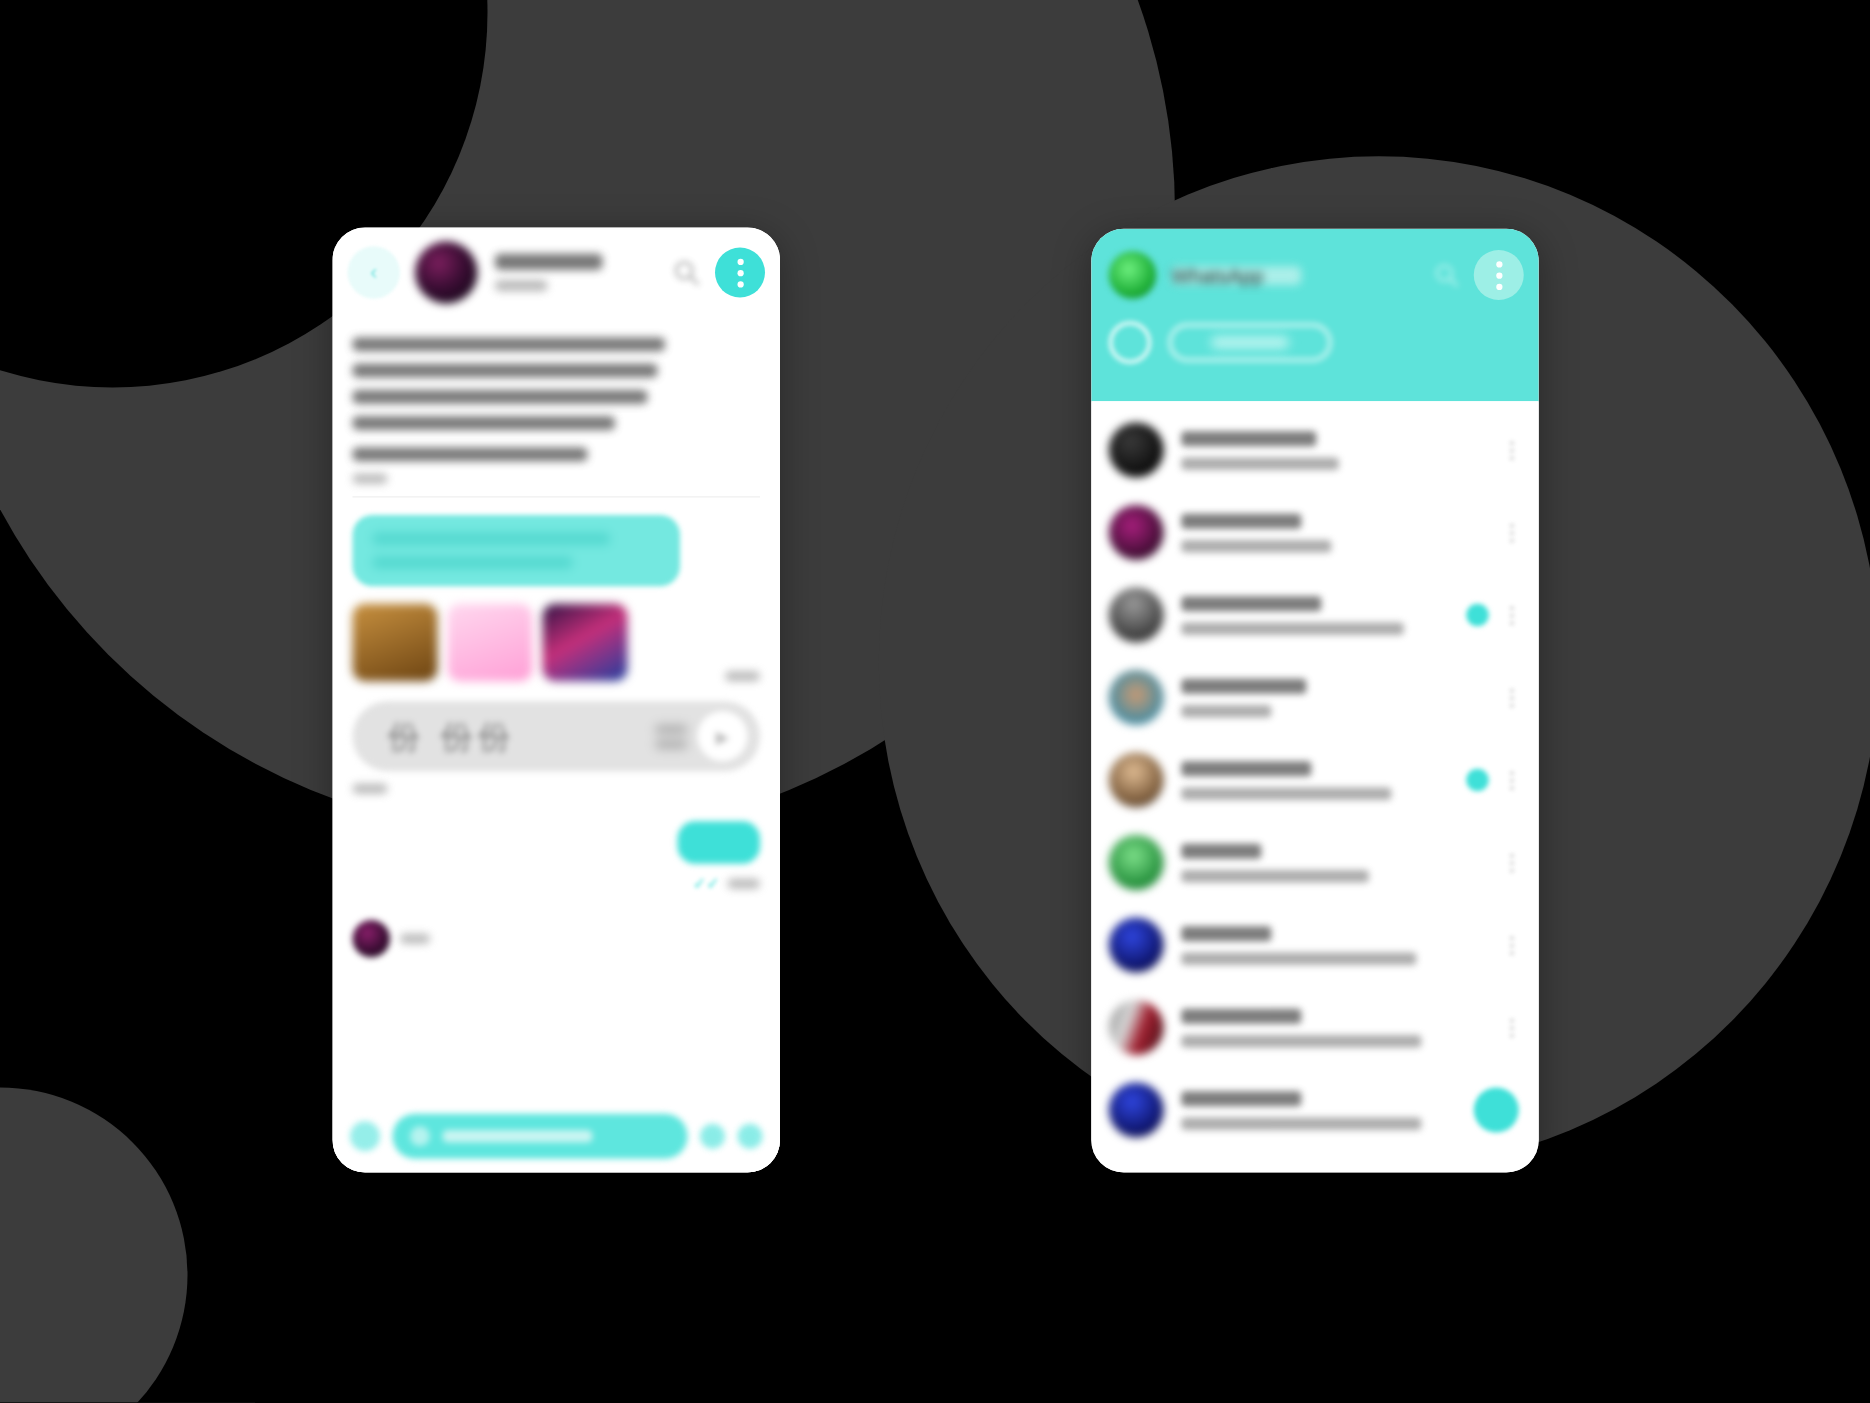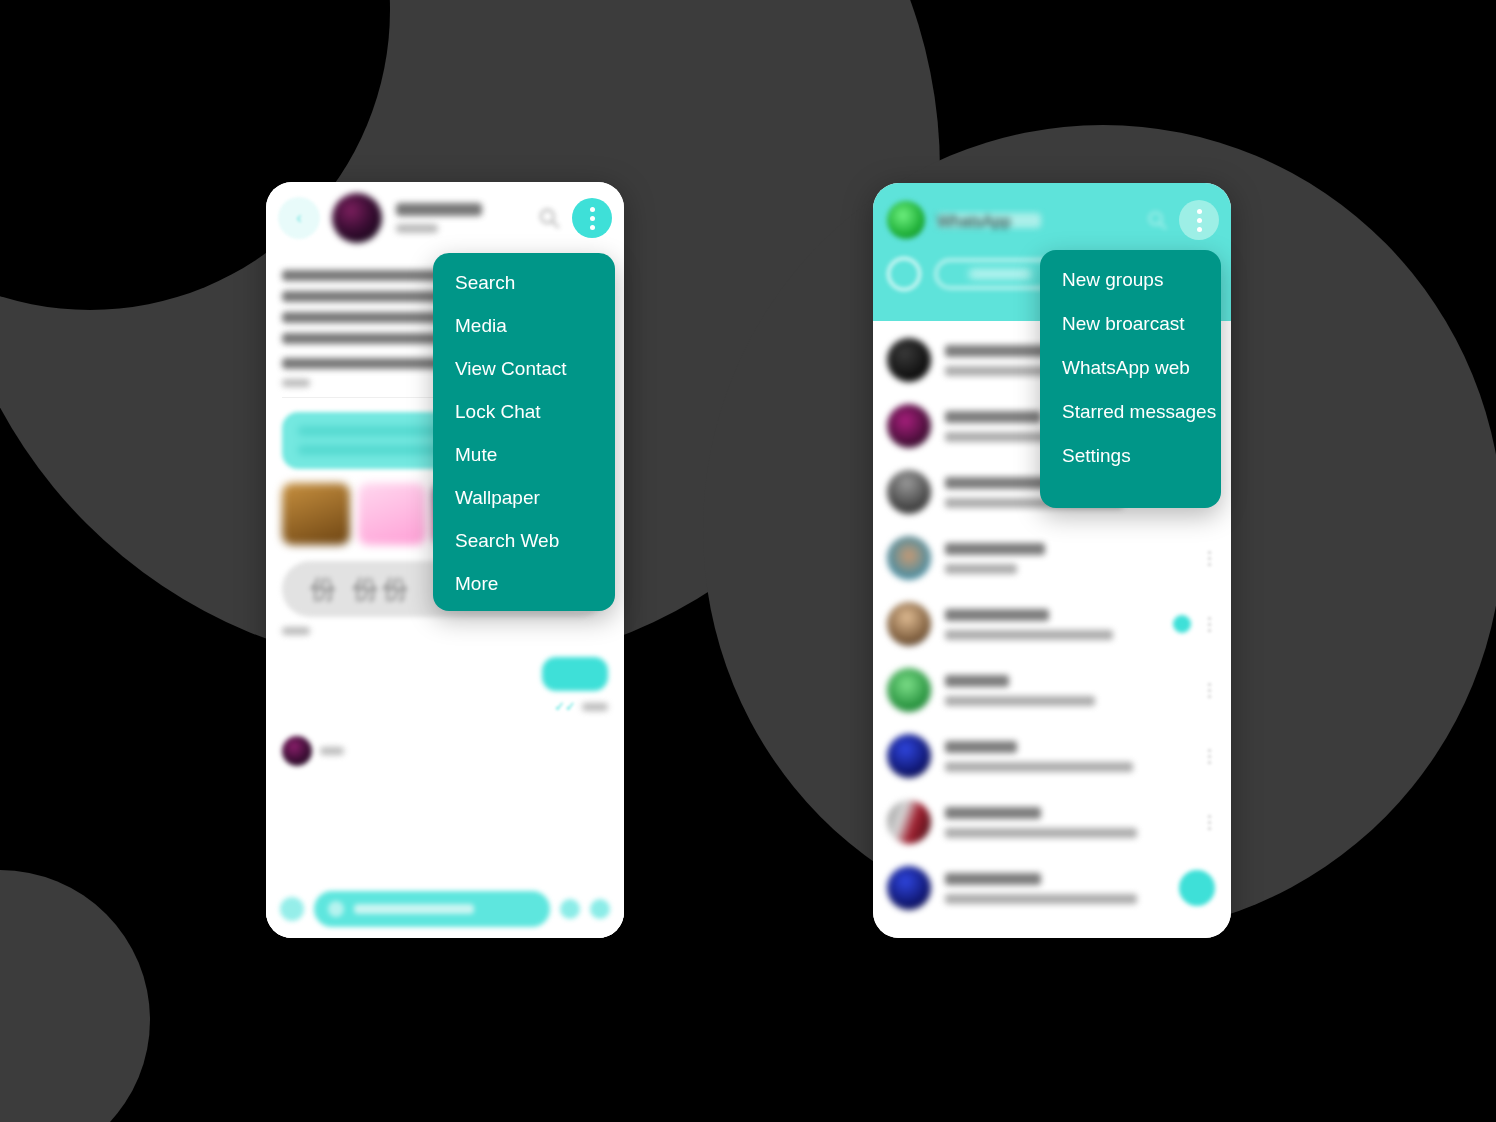--- a/index.html
+++ b/index.html
@@ -290,30 +290,20 @@
       <div class="ib-field">
         <span class="dot"></span>
         <span class="ph"></span>
       </div>
       <div class="ib-ico"></div>
       <div class="ib-ico"></div>
     </div>
 
   </div>
 
-  <div class="menu" id="menu-left">
-    <div class="mi">Search</div>
-    <div class="mi">Media</div>
-    <div class="mi">View Contact</div>
-    <div class="mi">Lock Chat</div>
-    <div class="mi">Mute</div>
-    <div class="mi">Wallpaper</div>
-    <div class="mi">Search Web</div>
-    <div class="mi">More</div>
-  </div>
 
   <div class="phone" id="phone-right">
 
     <div id="right-header">
       <div class="rh-top">
         <div class="wa-logo"></div>
         <div class="wa-title">
           <span class="blur-txt">WhatsApp</span>
         </div>
         <div class="rh-search">
@@ -455,21 +445,14 @@
         <div class="chat-txt">
           <div class="nm" style="width:96px"></div>
           <div class="pv" style="width:192px"></div>
         </div>
         <div class="fab"></div>
       </div>
 
     </div>
   </div>
 
-  <div class="menu" id="menu-right">
-    <div class="mi">New groups</div>
-    <div class="mi">New broarcast</div>
-    <div class="mi">WhatsApp web</div>
-    <div class="mi">Starred messages</div>
-    <div class="mi">Settings</div>
-  </div>
 
 </div>
 
 </body></html>

